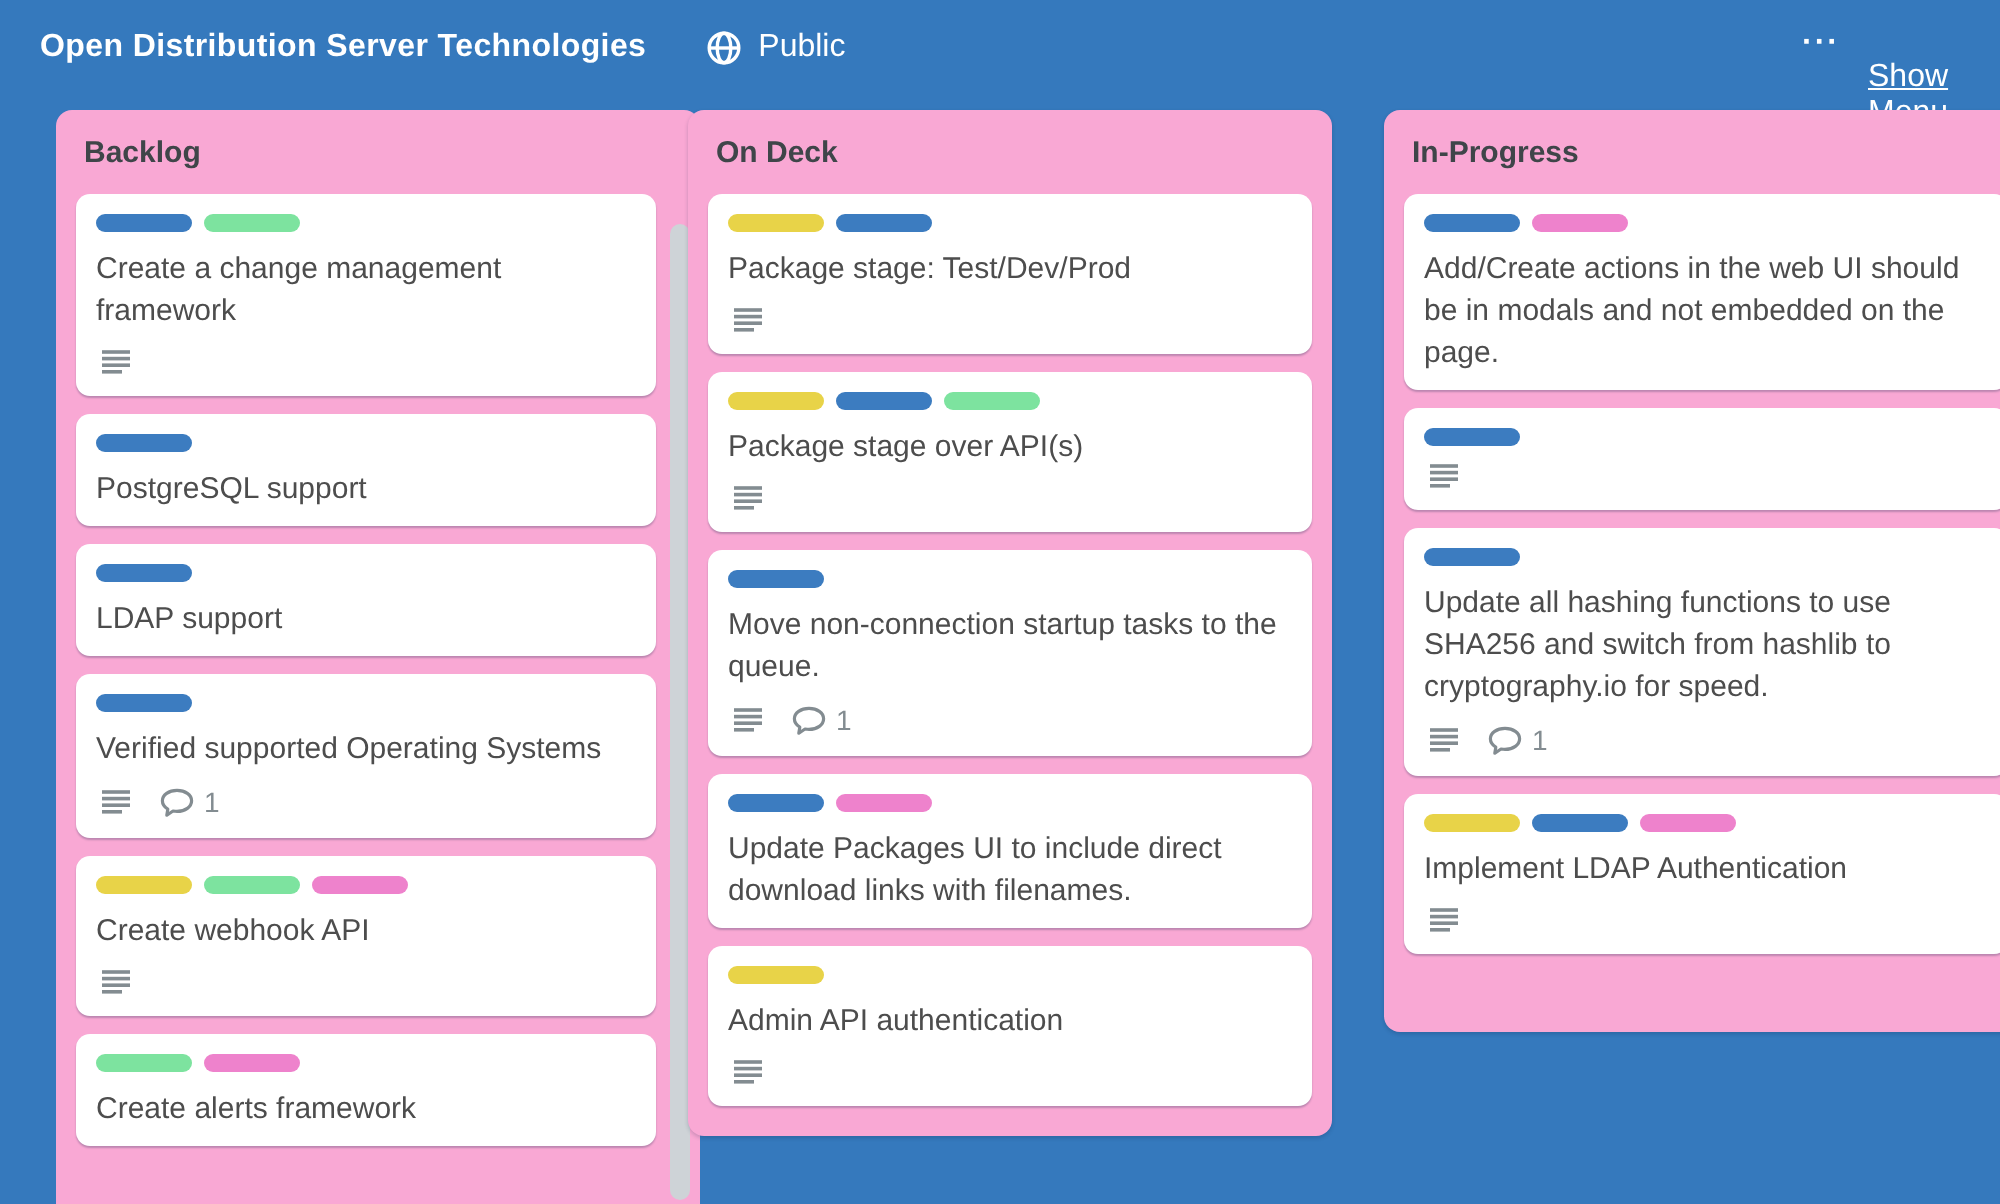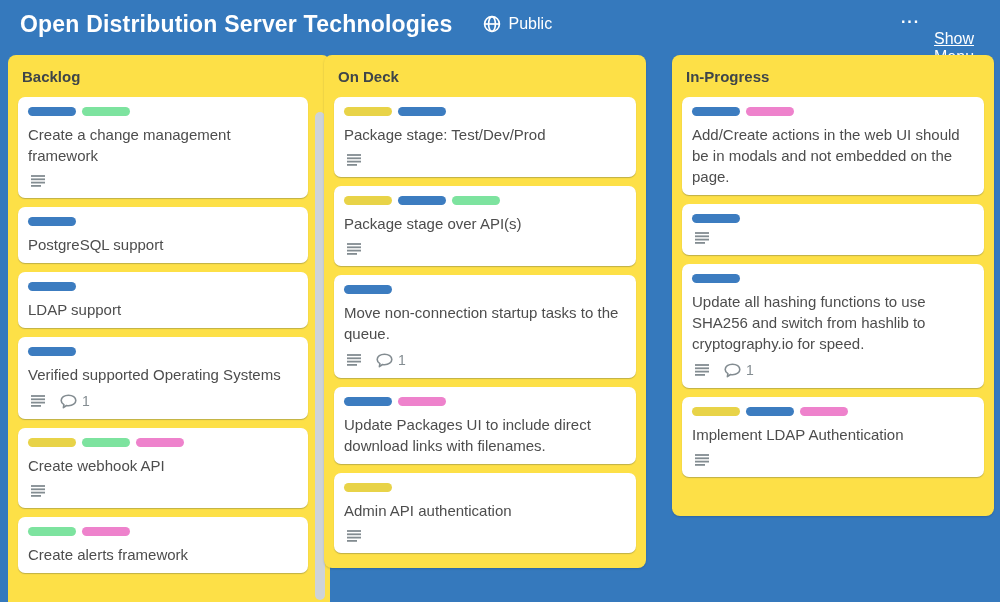--- a/index.html
+++ b/index.html
@@ -12,21 +12,21 @@
 
   
   .topbar {
     height:48px;
     display:flex;
     align-items:center;
     padding:0 18px 0 20px;
     color:#ffffff;
   }
   .board-title {
-    font-size:23px;
+    font-size:16px;
     font-weight:700;
     letter-spacing:.2px;
     cursor:pointer;
   }
   .public-badge {
     display:flex;
     align-items:flex-start;
     gap:8px;
     margin-left:30px;
     font-size:16px;
@@ -49,23 +49,24 @@
     top:-2px;
   }
   .show-menu .label { text-decoration:underline;margin-top:20px; }
 
   
   .board { position:absolute; top:55px; left:8px; }
   .list {
     position:absolute;
     top:0;
     width:322px;
-    background:#fde047;
+    background:#f9a8d4;
     border-radius:8px;
     box-shadow:0 1px 2px rgba(9,30,66,.20);
+    margin-left:20px;
   }
   .list--backlog    { left:0;    height:547px; border-radius:8px 8px 0 0; box-shadow:none; }
   .list--ondeck     { left:316px; height:513px; }
   .list--inprogress { left:664px; height:461px; }
 
   .list-header {
     padding:13px 14px 9px 14px;
   }
   .list-title {
     font-size:15px;

